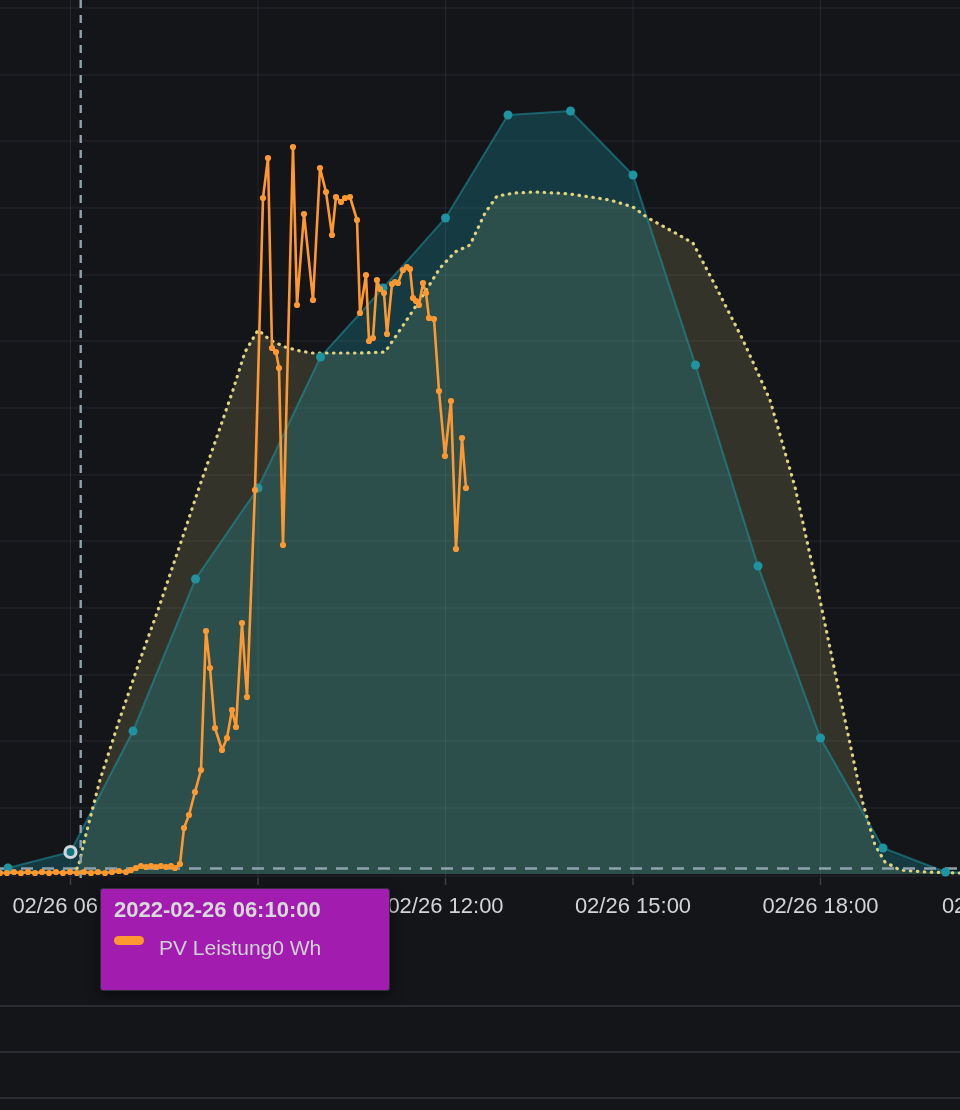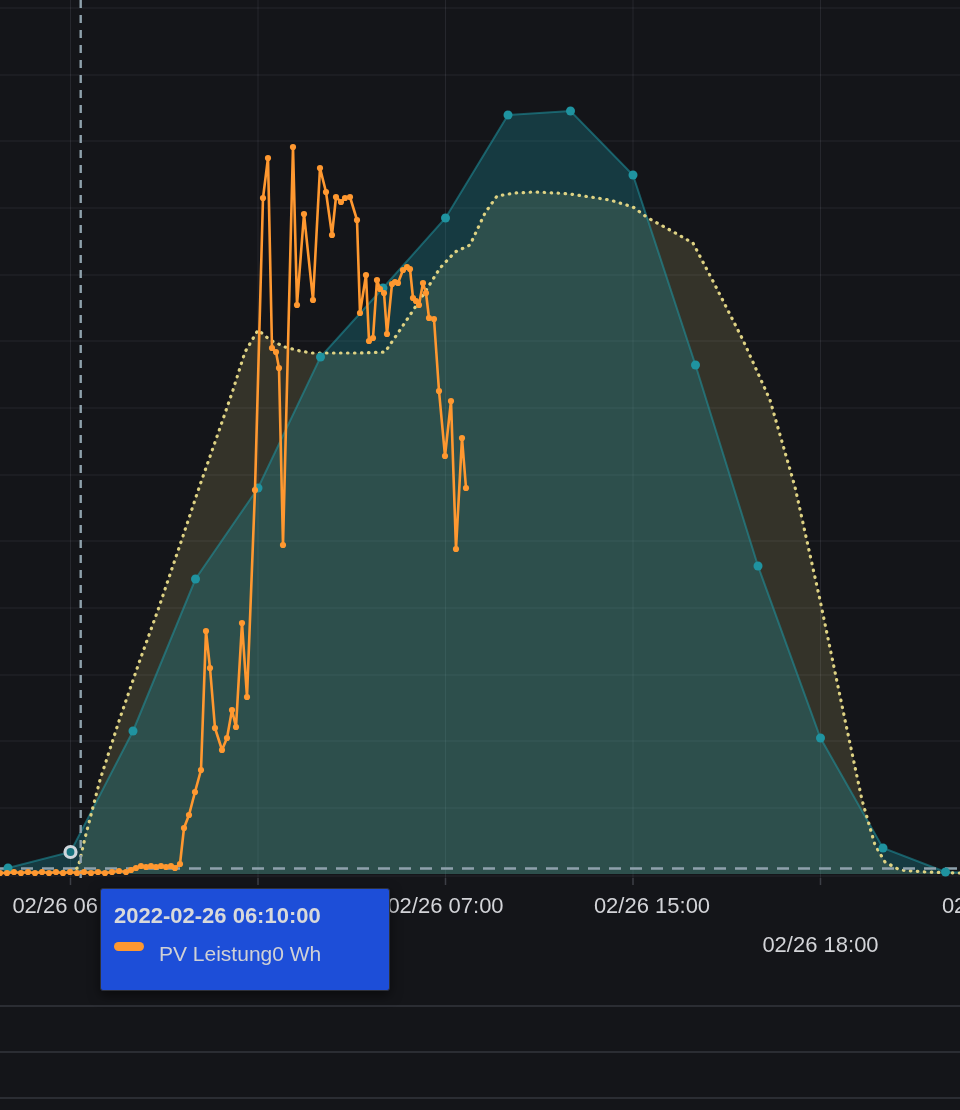--- a/index.html
+++ b/index.html
@@ -3,23 +3,23 @@
 <meta charset="utf-8">
 <style>
   html,body{margin:0;padding:0;background:#141519;}
   .stage{position:relative;width:960px;height:1110px;background:#141519;overflow:hidden;
          font-family:"Liberation Sans", sans-serif;}
   #chart-svg{position:absolute;left:0;top:0;display:block;}
   .axis-layer{position:absolute;left:0;top:0;width:960px;height:1110px;pointer-events:none;}
   .x-label{position:absolute;top:893px;transform:translateX(-50%);white-space:nowrap;
            font-size:22px;color:#d3d4d8;line-height:26px;}
   .tooltip{position:absolute;left:100px;top:888px;width:290px;height:103px;
-           background:#1d4ed8;border:1px solid #2e313a;border-radius:3px;
+           background:#a21caf;border:1px solid #2e313a;border-radius:3px;
            box-shadow:0 4px 12px rgba(0,0,0,.5);box-sizing:border-box;
-           padding:15px 14px 0 13px;z-index:5;}
+           padding:9px 14px 0 13px;z-index:5;}
   .tt-title{font-size:22px;font-weight:700;color:#d8d9da;line-height:1.1;margin-bottom:14px;white-space:nowrap;}
   .tt-row{display:flex;font-size:21px;color:#d0d1d5;white-space:nowrap;}
   .swatch{display:inline-block;width:30px;height:9px;border-radius:5px;margin-right:15px;flex:0 0 auto;}
   .tt-value{}
   .row-line{position:absolute;left:0;width:960px;height:2px;background:#2b2d33;}
 </style>
 </head>
 <body>
 
 <div class="stage">
@@ -159,23 +159,23 @@
       <line x1="70.5" y1="878" x2="70.5" y2="885" stroke="#3c3f46" stroke-width="1.5"></line>
       <line x1="258" y1="878" x2="258" y2="885" stroke="#3c3f46" stroke-width="1.5"></line>
       <line x1="445.5" y1="878" x2="445.5" y2="885" stroke="#3c3f46" stroke-width="1.5"></line>
       <line x1="633" y1="878" x2="633" y2="885" stroke="#3c3f46" stroke-width="1.5"></line>
       <line x1="820.5" y1="878" x2="820.5" y2="885" stroke="#3c3f46" stroke-width="1.5"></line>
     </svg>
 
   <div class="axis-layer" id="axis-layer">
       <div class="x-label" style="left: 70.5px;">02/26 06:00</div>
       <div class="x-label" style="left: 258px;">02/26 09:00</div>
-      <div class="x-label" style="left: 445.5px;">02/26 07:00</div>
-      <div class="x-label" style="left: 652px;">02/26 15:00</div>
-      <div class="x-label" style="left: 820.5px; margin-top: 39px;">02/26 18:00</div>
+      <div class="x-label" style="left: 445.5px;">02/26 12:00</div>
+      <div class="x-label" style="left: 633px;">02/26 15:00</div>
+      <div class="x-label" style="left: 820.5px;">02/26 18:00</div>
       <div class="x-label" style="left: 1000px;">02/26 21:00</div>
     </div>
 
   <div class="tooltip">
     <div class="tt-title">2022-02-26 06:10:00</div>
     <div class="tt-row">
       <span class="swatch" id="tt-swatch" style="background: rgb(255, 152, 48);"></span>
       <span class="tt-label">PV Leistung</span>
       <span class="tt-value">0 Wh</span>
     </div>

